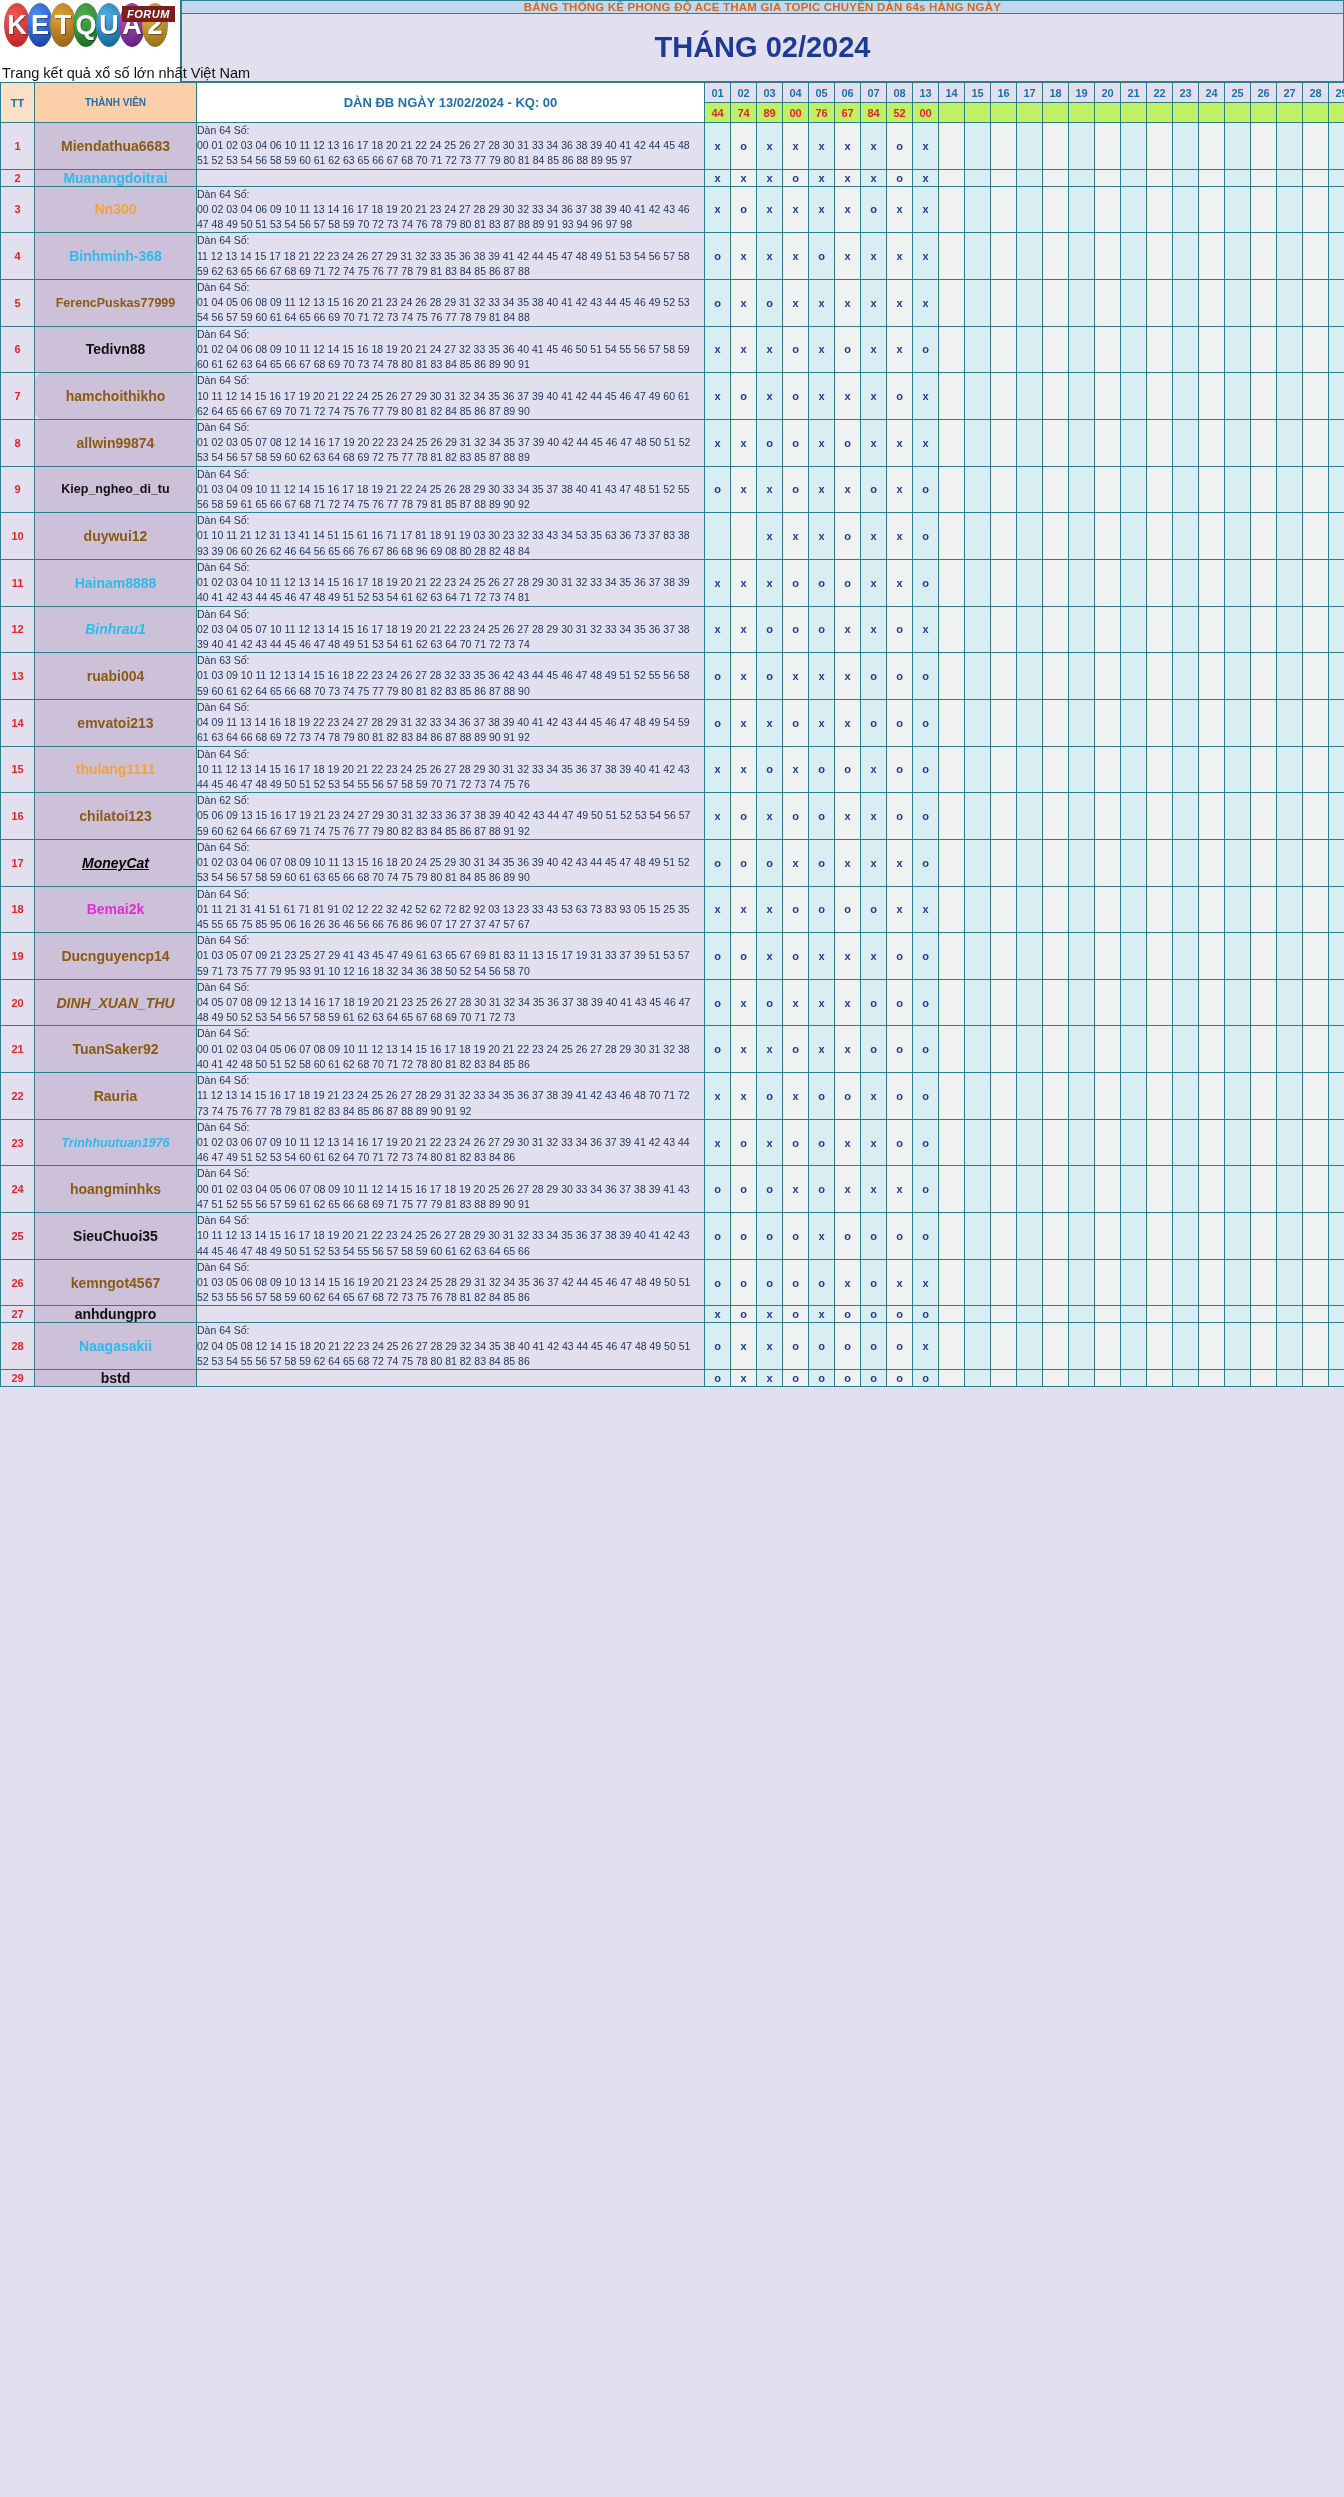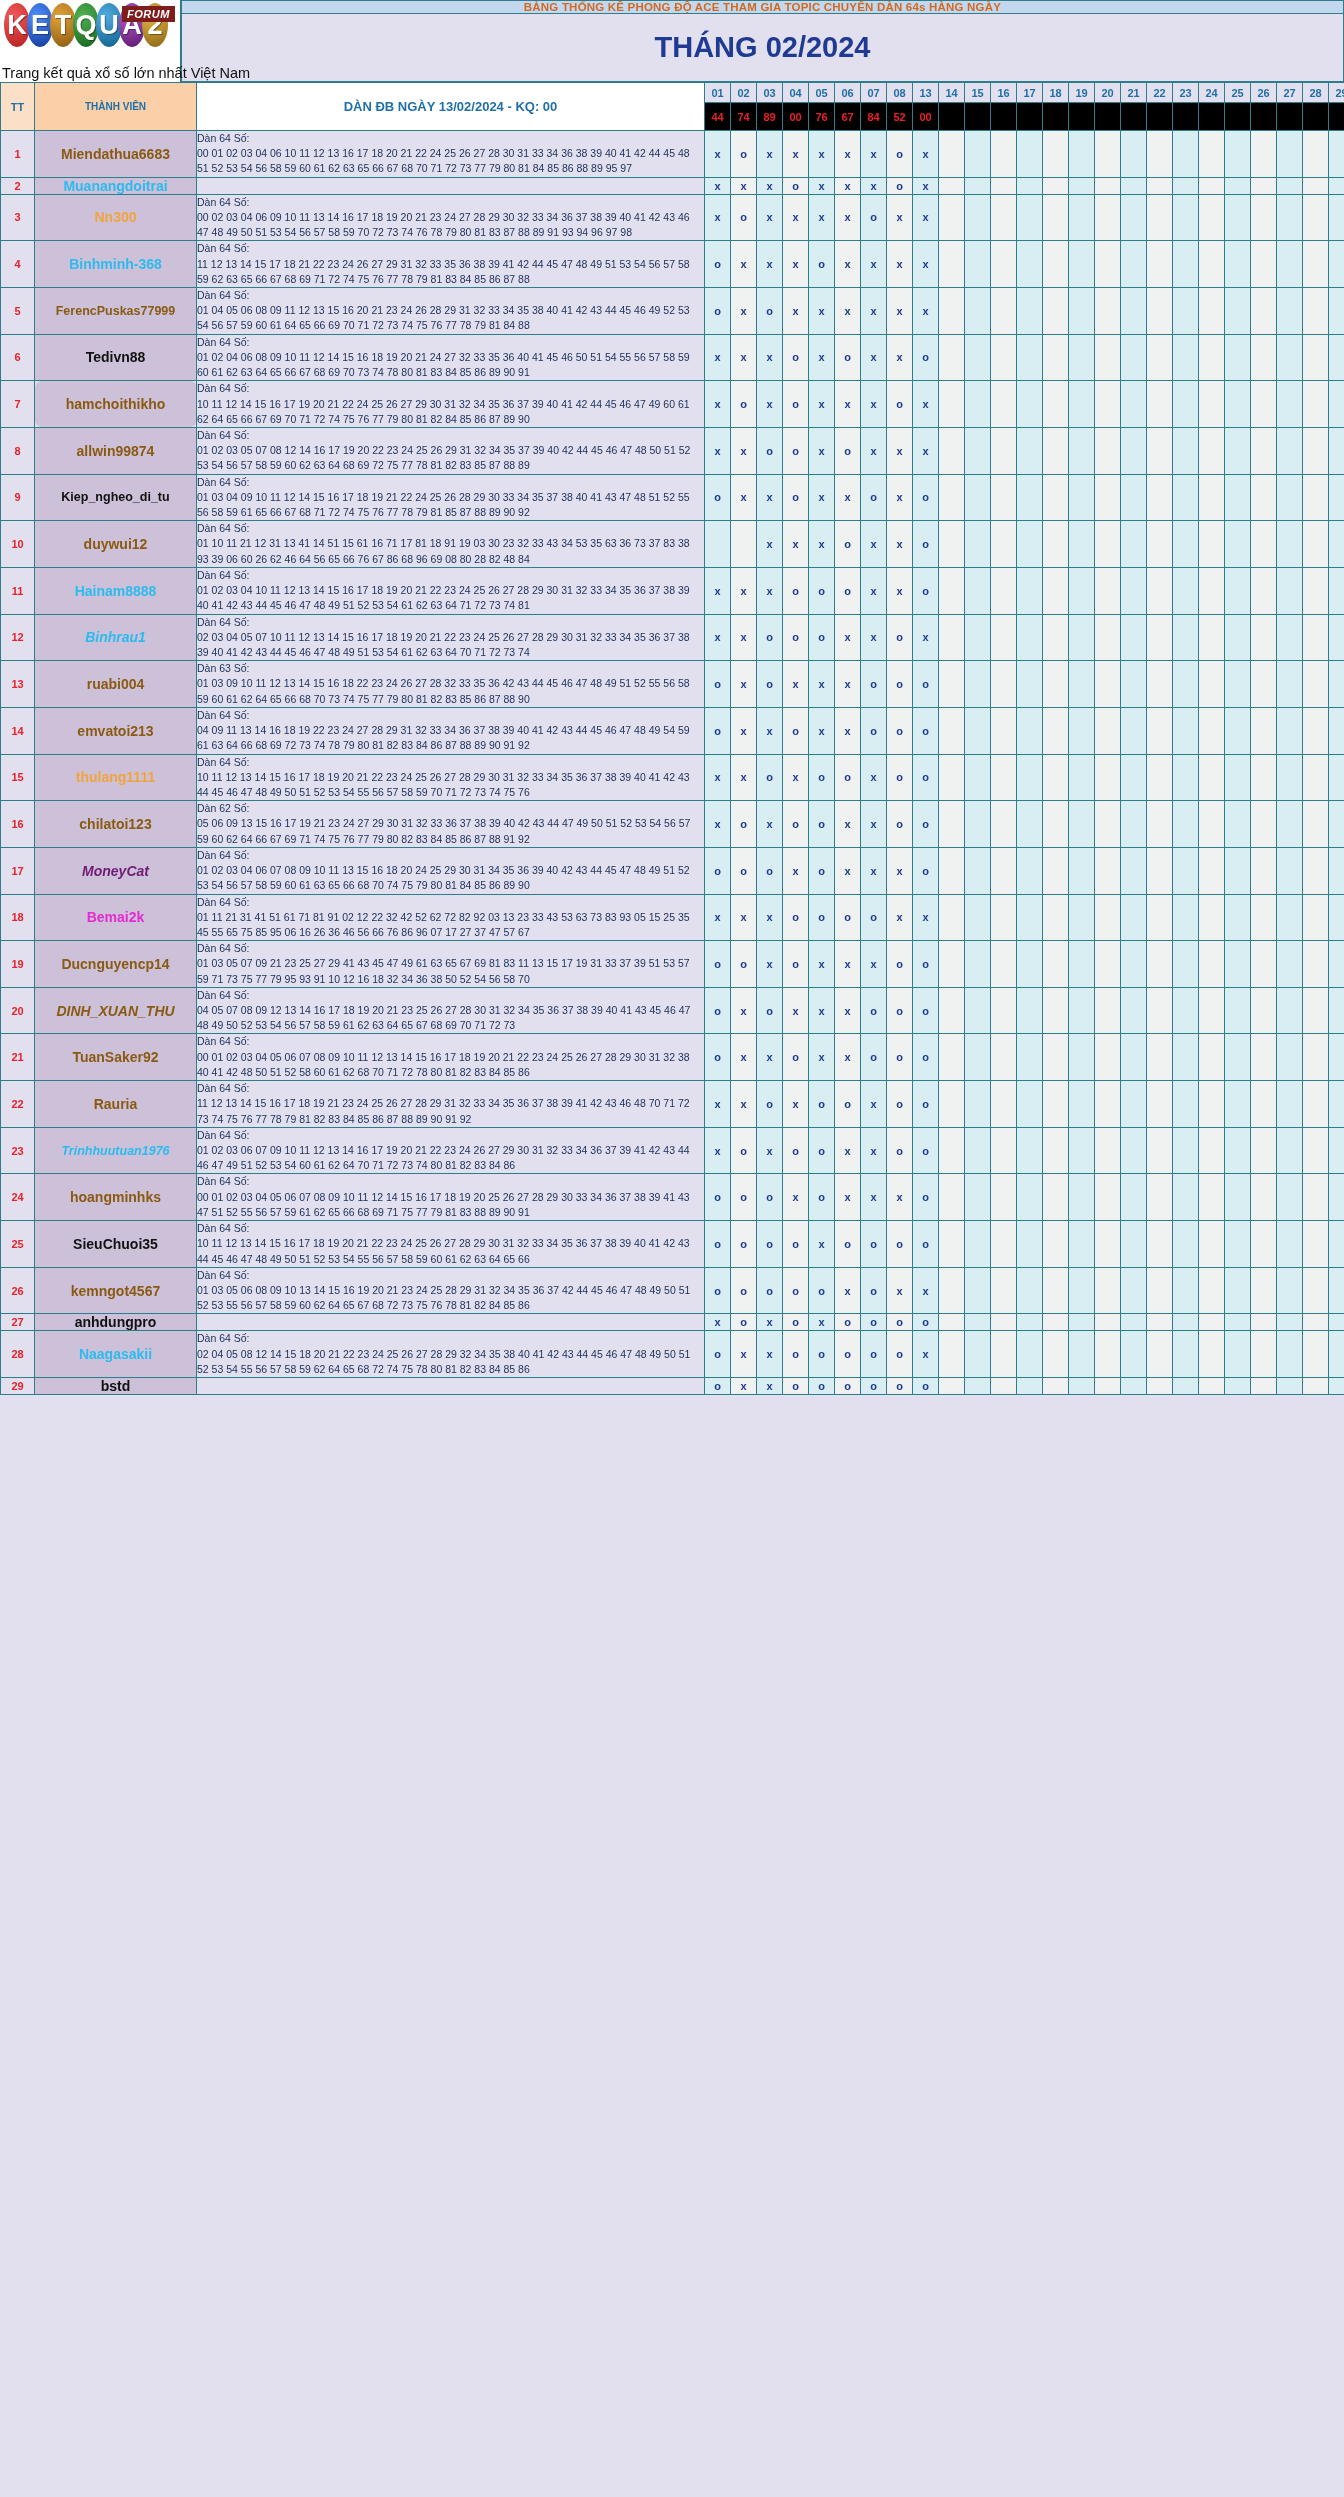--- a/index.html
+++ b/index.html
@@ -34,21 +34,21 @@
   .title-main span{color:#1f3a93;font-size:29px;font-weight:bold;}
 
   
   table.grid{border-collapse:collapse;width:1344px;table-layout:fixed;}
   table.grid td,table.grid th{border:1px solid #2e7d8c;padding:0;box-sizing:border-box;}
 
   th.h-tt{width:34px;background:#fbdfc6;color:#1f6fa8;font-size:11px;font-weight:bold;}
   th.h-mem{width:162px;background:#fbcfa8;color:#1f6fa8;font-size:10px;font-weight:bold;}
   th.h-dan{width:508px;background:#ffffff;color:#1f6fa8;font-size:13px;font-weight:bold;}
   th.h-day{width:26px;background:#e2e0ef;color:#1f6fa8;font-size:11px;font-weight:bold;height:20px;}
-  th.h-kq{width:26px;background:#000000;color:#e8222a;font-size:11px;font-weight:bold;height:28px;}
+  th.h-kq{width:26px;background:#bef264;color:#e8222a;font-size:11px;font-weight:bold;height:20px;}
   th.h-cnt{width:24px;background:#e2e0ef;}
 
   td.c-tt{width:34px;background:#e2e0ef;color:#e8222a;font-size:11px;font-weight:bold;text-align:center;}
   td.c-mem{width:162px;background:#cdc1d9;text-align:center;font-size:14px;font-weight:bold;}
   td.c-dan{width:424px;background:#e2e0ef;color:#1b2f57;font-size:10.5px;padding:3px 0 3px 7px;
            line-height:1.45;vertical-align:middle;}
   td.c-mark{width:26px;text-align:center;font-size:11px;font-weight:bold;color:#1f3a93;}
   td.c-mark.odd{background:#d8eef2;}
   td.c-mark.even{background:#eff2f0;}
   td.c-cnt{width:24px;background:#e2e0ef;color:#2e9bd6;font-size:11px;font-weight:bold;text-align:center;}
@@ -674,21 +674,21 @@
           <td class="c-mark even"></td>
           <td class="c-mark odd"></td>
           <td class="c-mark even"></td>
           <td class="c-mark odd"></td>
           <td class="c-mark even"></td>
           <td class="c-mark odd"></td>
           <td class="c-cnt">5</td>
         </tr>
         <tr>
           <td class="c-tt">17</td>
-          <td class="c-mem" style="color: #701a75; font-style: italic;">MoneyCat</td>
+          <td class="c-mem" style="color: #000000; font-style: italic; text-decoration: underline;">MoneyCat</td>
           <td class="c-dan"><span class="danlabel">Dàn 64 Số:</span><span>01 02 03 04 06 07 08 09 10 11 13 15 16 18 20 24 25 29 30 31 34 35 36 39 40 42 43 44 45 47 48 49 51 52 53 54 56 57 58 59 60 61 63 65 66 68 70 74 75 79 80 81 84 85 86 89 90</span></td>
           <td class="c-mark odd">o</td>
           <td class="c-mark even">o</td>
           <td class="c-mark odd">o</td>
           <td class="c-mark even">x</td>
           <td class="c-mark odd">o</td>
           <td class="c-mark even">x</td>
           <td class="c-mark odd">x</td>
           <td class="c-mark even">x</td>
           <td class="c-mark odd">o</td>

